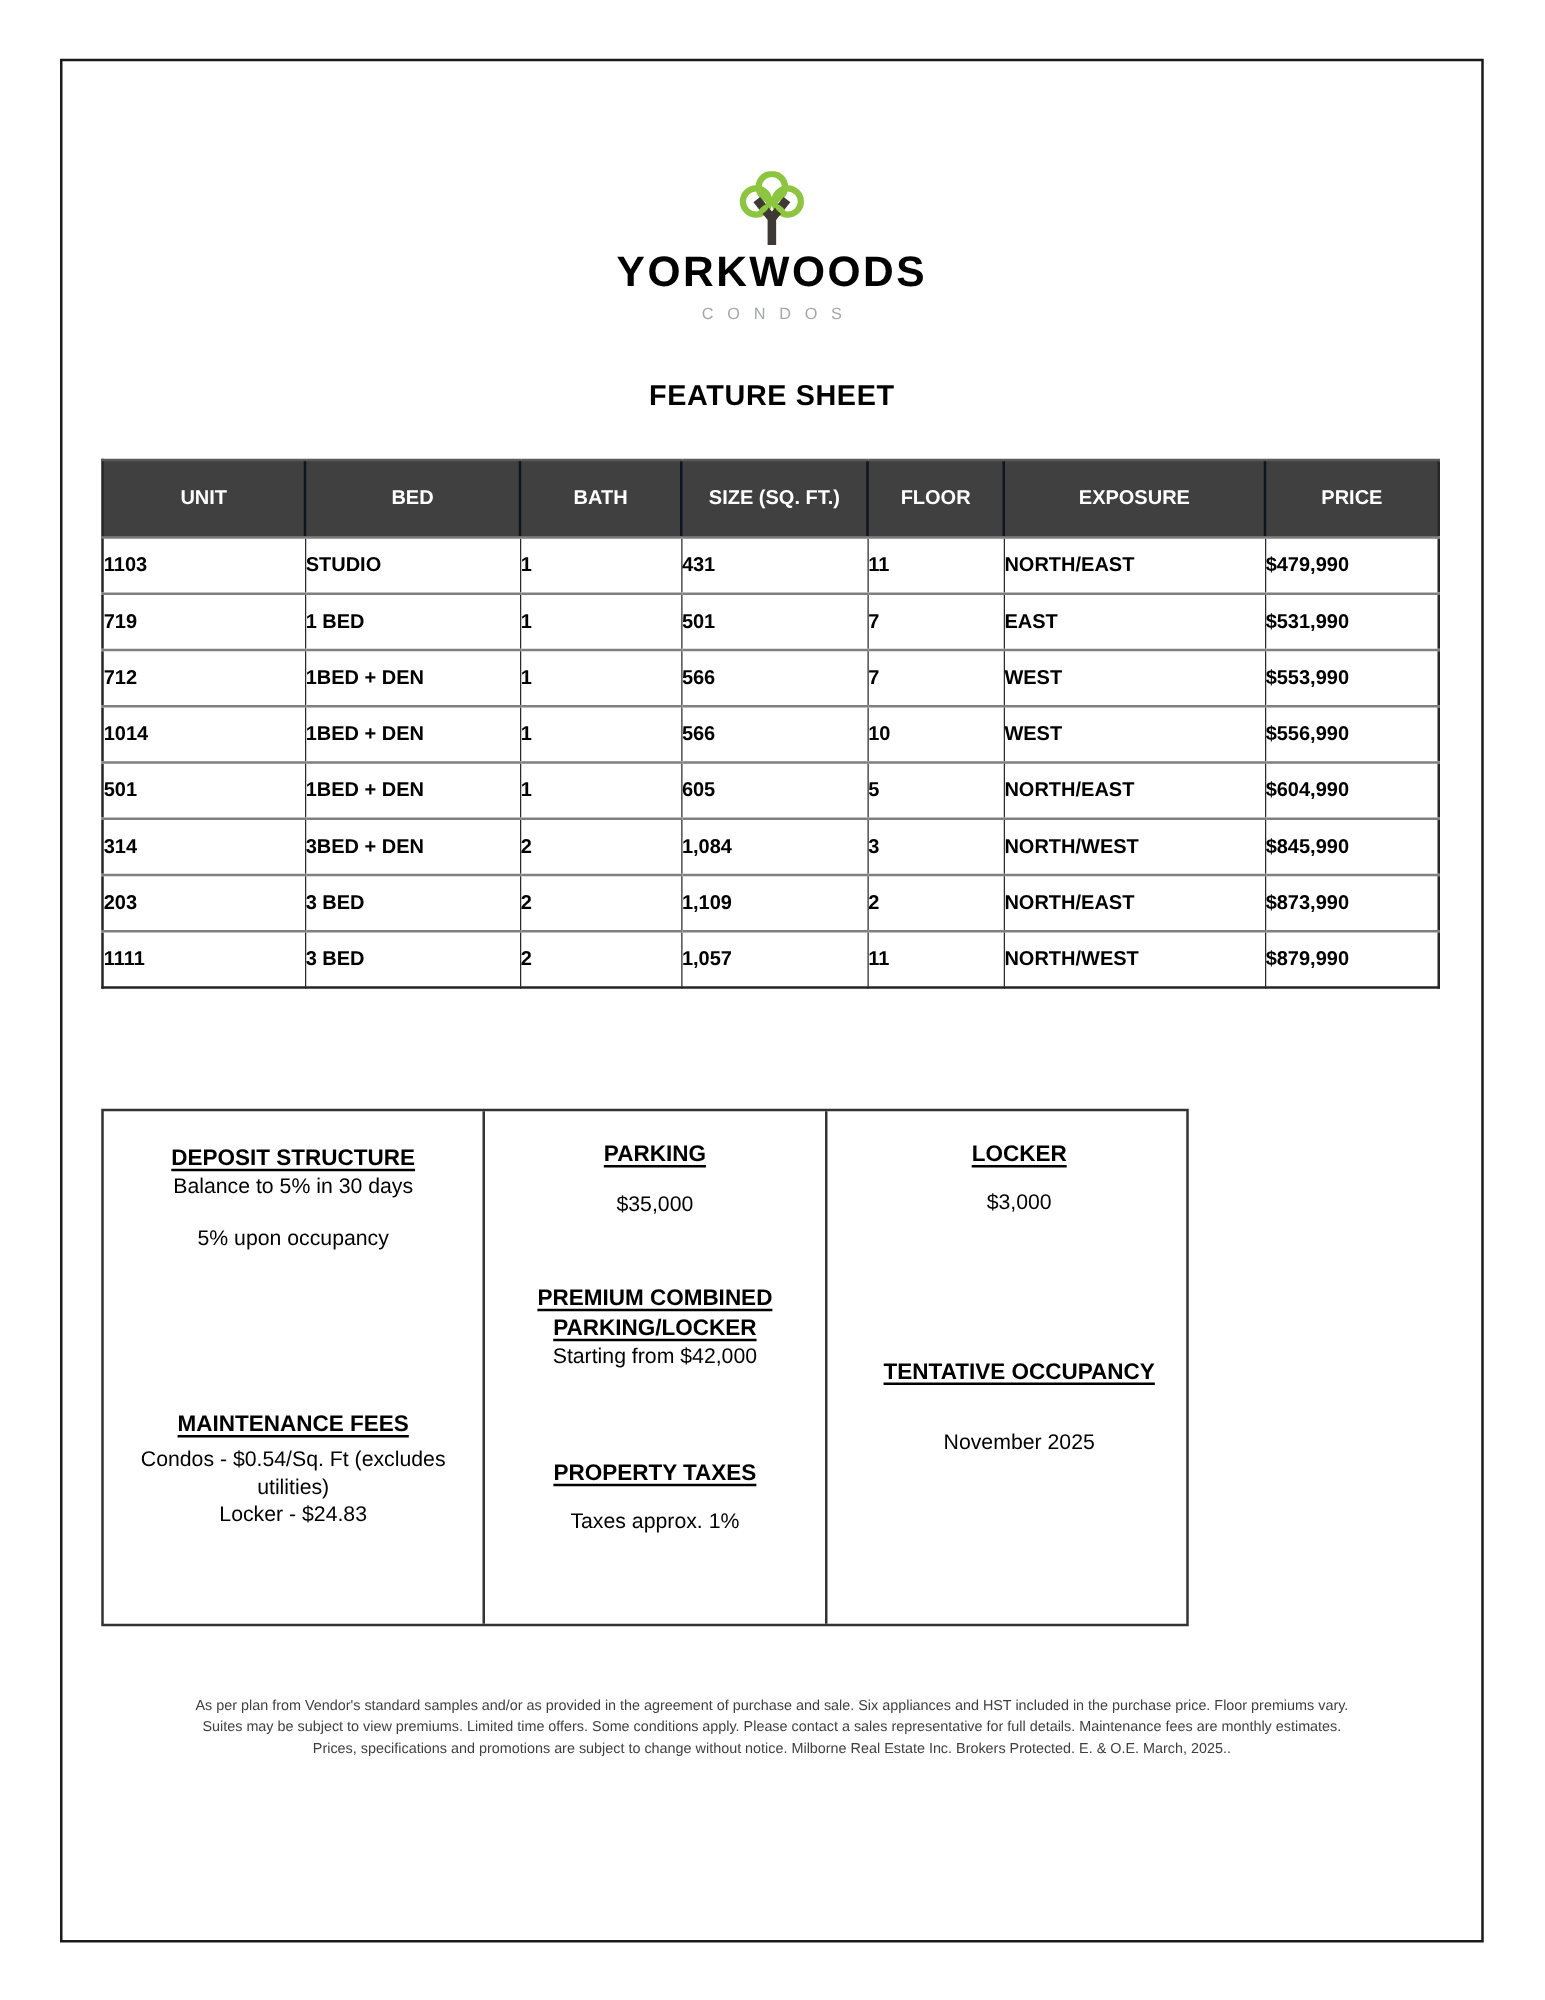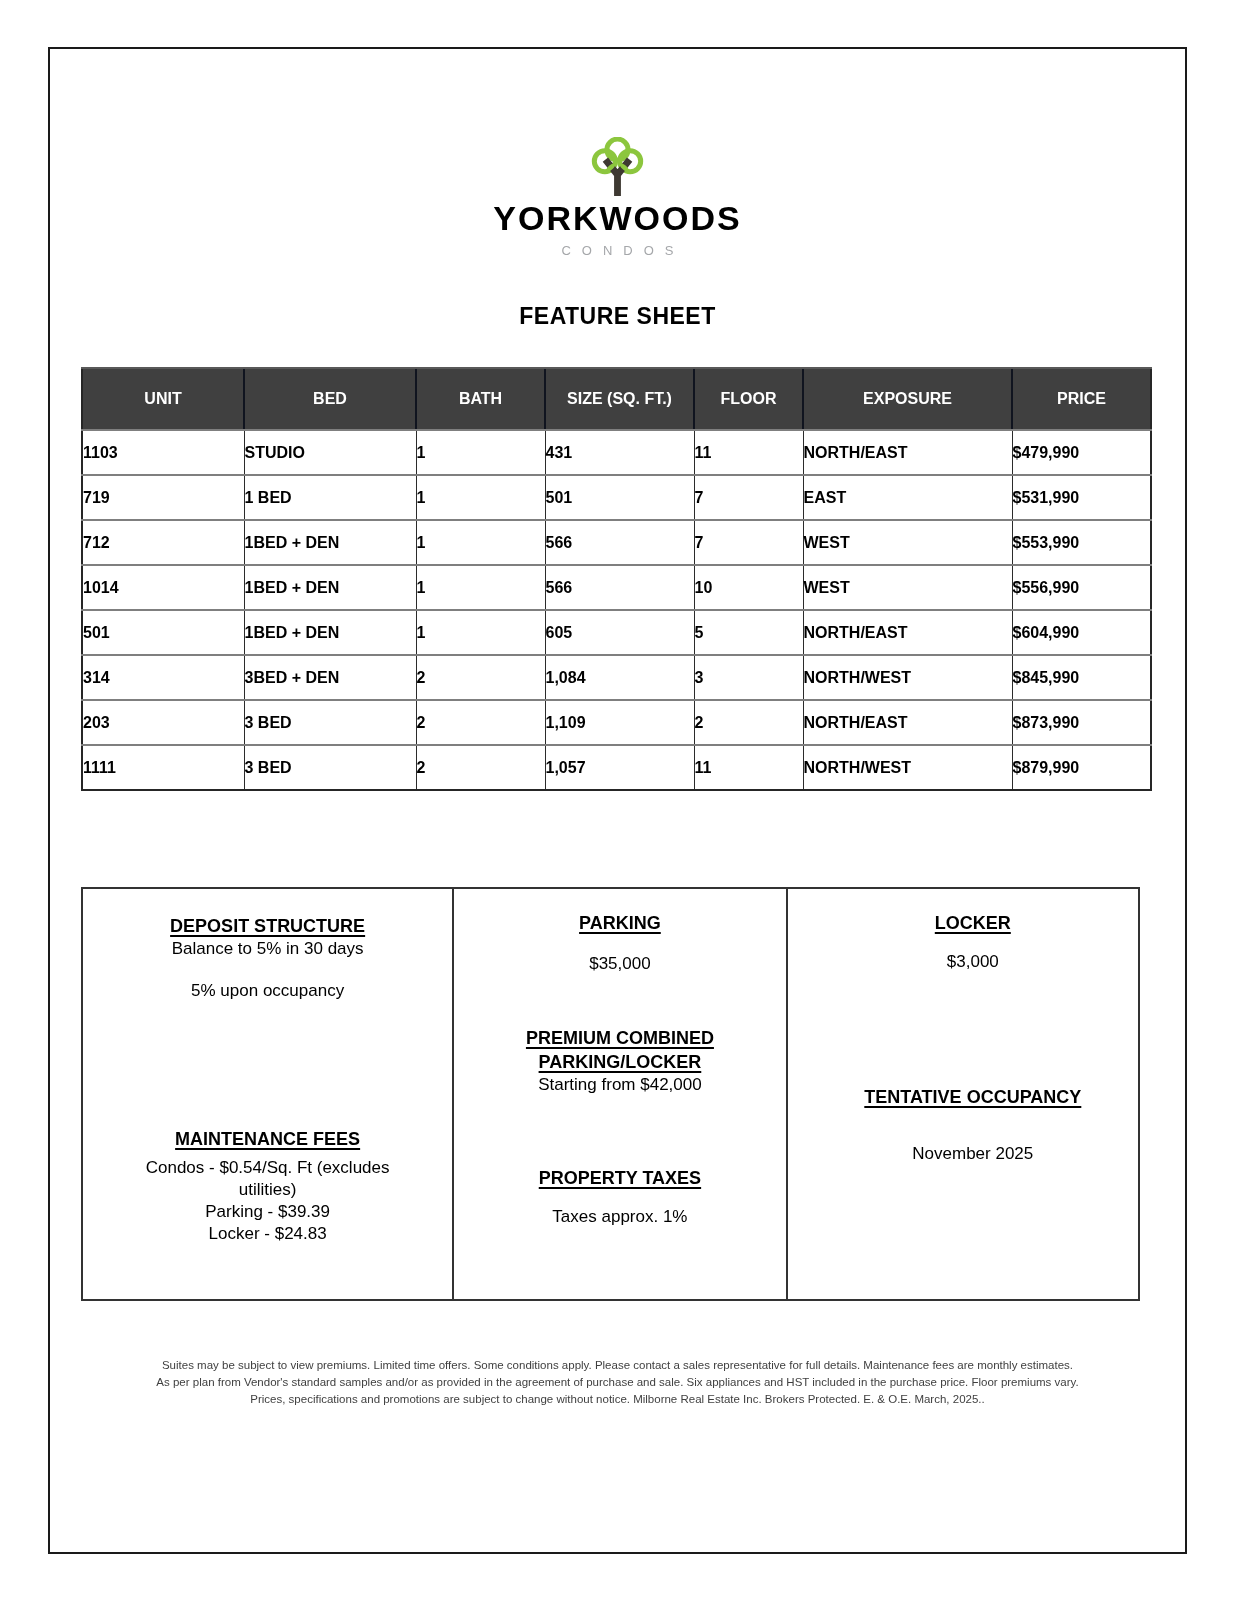--- a/index.html
+++ b/index.html
@@ -58,21 +58,21 @@
     font-size: 16px; font-weight: bold;
     height: 45px; text-align: left; vertical-align: middle;
     border-left: 1.5px solid #2b2b2b;
     border-top: 2px solid #7f7f7f;
   }
   table.units tbody tr:first-child td { border-top: none; }
 
   
   .info-box {
     position: absolute; top: 838px; left: 31px;
-    width: 1059px; height: 414px;
+    width: 870px; height: 414px;
     border: 2px solid #333;
     display: flex;
   }
   .info-col { text-align: center; border-left: 2px solid #333; }
   .info-col:first-child { border-left: none; }
   .col-deposit { width: 35%; padding-top: 25px; }
   .col-parking { width: 31.6%; padding-top: 22px; }
   .col-locker  { width: 33.4%; padding-top: 22px; padding-left: 20px; }
 
   .info-heading {
@@ -226,21 +226,20 @@
 
     <div class="info-box">
 
       <div class="info-col col-deposit">
         <div class="info-heading">DEPOSIT STRUCTURE</div>
         <div class="info-text">Balance to 5% in 30 days</div>
         <div class="info-text mt20">5% upon occupancy</div>
 
         <div class="info-heading mt125">MAINTENANCE FEES</div>
         <div class="info-text mt6 narrow">Condos - $0.54/Sq. Ft (excludes utilities)</div>
-        <div class="info-text">Parking - $39.39</div>
         <div class="info-text">Locker - $24.83</div>
       </div>
 
       <div class="info-col col-parking">
         <div class="info-heading">PARKING</div>
         <div class="info-text mt18">$35,000</div>
 
         <div class="info-heading mt51">PREMIUM COMBINED</div>
         <div class="info-heading">PARKING/LOCKER</div>
         <div class="info-text">Starting from $42,000</div>
@@ -253,19 +252,19 @@
         <div class="info-heading">LOCKER</div>
         <div class="info-text mt16">$3,000</div>
 
         <div class="info-heading mt160">TENTATIVE OCCUPANCY</div>
         <div class="info-text mt34">November 2025</div>
       </div>
 
     </div>
 
     <div class="disclaimer">
+      <div>As per plan from Vendor's standard samples and/or as provided in the agreement of purchase and sale. Six appliances and HST included in the purchase price.  Floor premiums vary.</div>
       <div>Suites may be subject to view premiums. Limited time offers.  Some conditions apply. Please contact a sales representative for full  details. Maintenance fees are monthly estimates.</div>
-      <div>As per plan from Vendor's standard samples and/or as provided in the agreement of purchase and sale. Six appliances and HST included in the purchase price.  Floor premiums vary.</div>
       <div>Prices, specifications and promotions are subject to change without notice. Milborne Real Estate Inc. Brokers Protected. E. &amp; O.E. March, 2025..</div>
     </div>
 
   </div>
 </div>
 
 </body></html>

